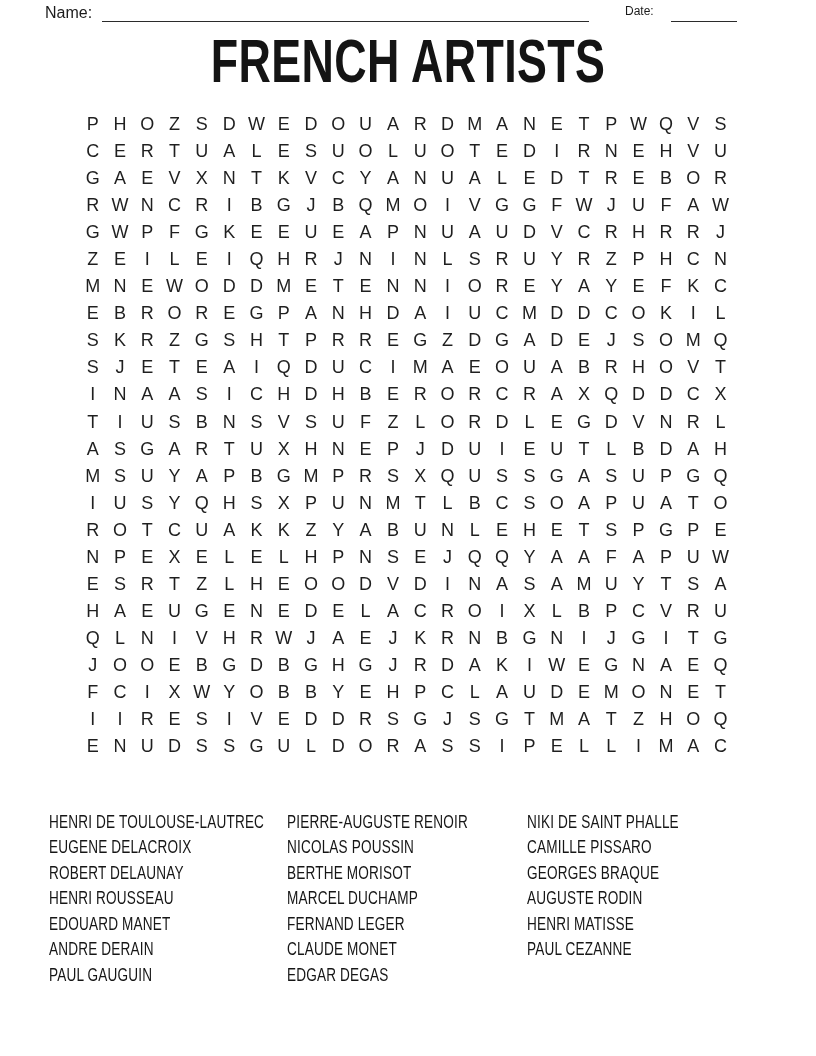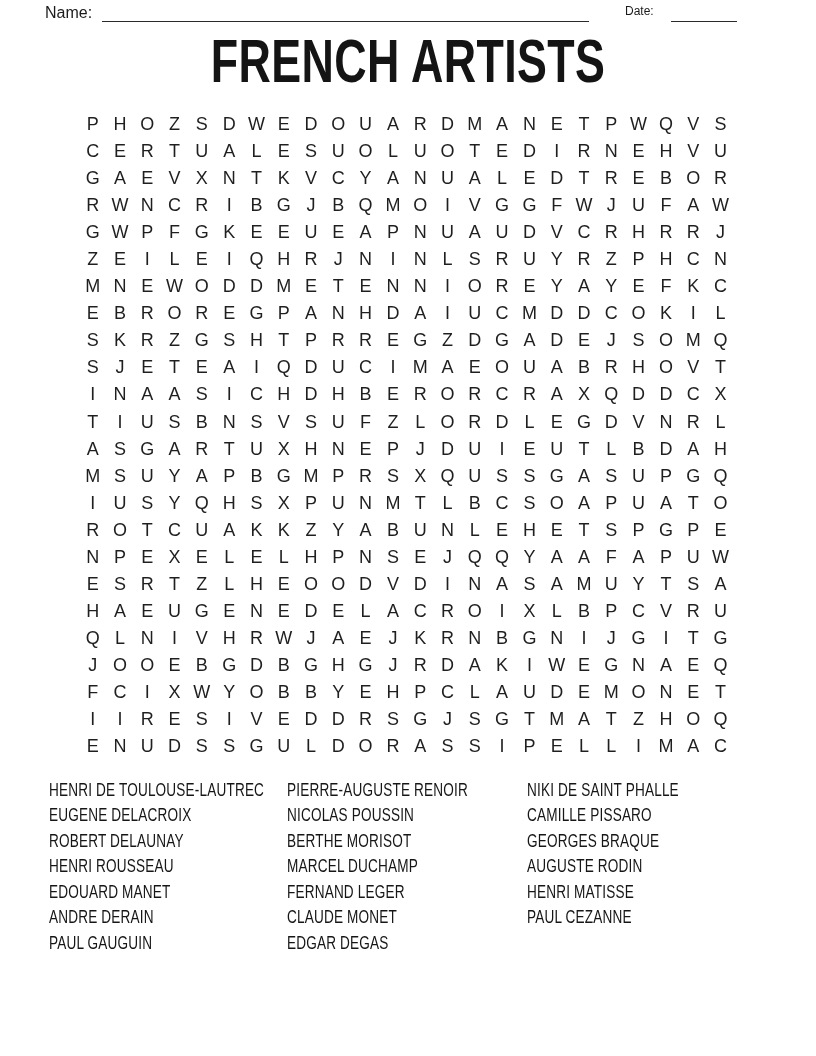--- a/index.html
+++ b/index.html
@@ -54,21 +54,21 @@
     grid-template-columns: repeat(24, 27.3px);
     grid-auto-rows: 27.05px;
   }
   .cell {
     display: flex; align-items: center; justify-content: center;
     font-size: 18px;
     color: #1f1f1f;
   }
 
   
-  .word-list { position: absolute; top: 778px; left: 0; width: 816px; height: 200px; }
+  .word-list { position: absolute; top: 810px; left: 0; width: 816px; height: 200px; }
   .word-col {
     position: absolute; top: 0;
     transform: scale(0.80, 1.06);
     transform-origin: 0 0;
   }
   .word-col-1 { left: 49px; }
   .word-col-2 { left: 287px; }
   .word-col-3 { left: 527px; }
   .word {
     font-size: 17px; line-height: 24px;

